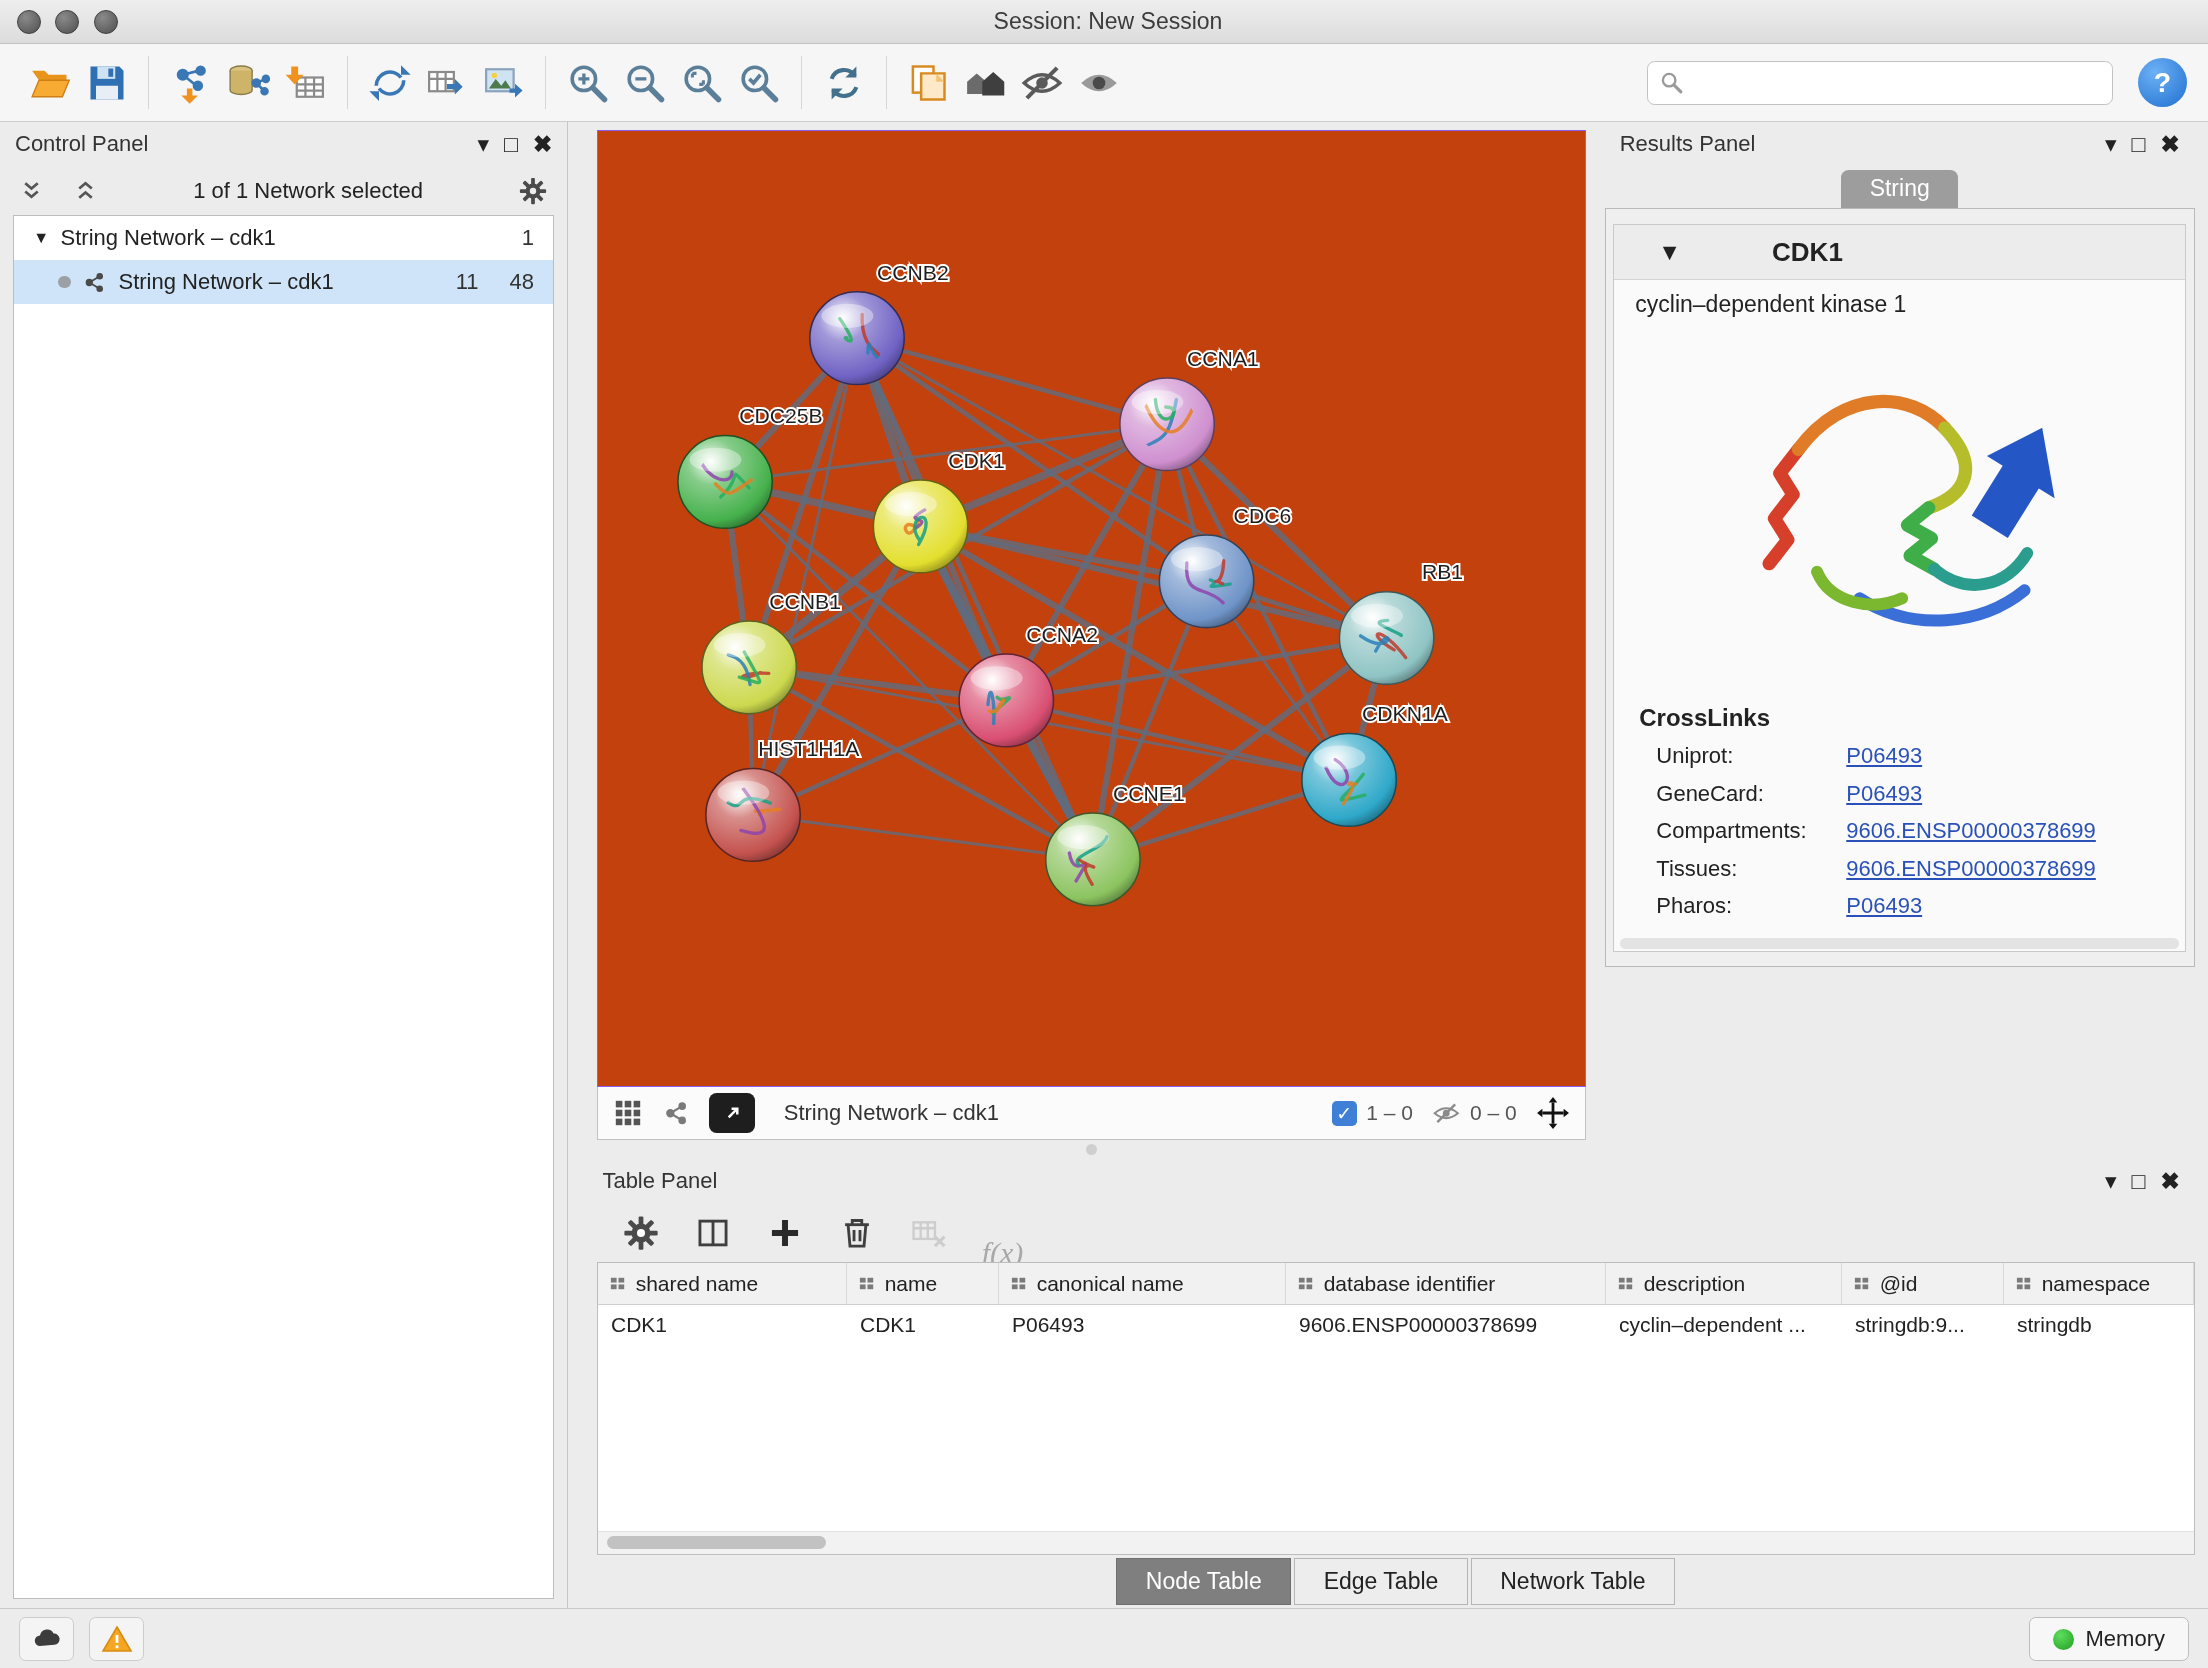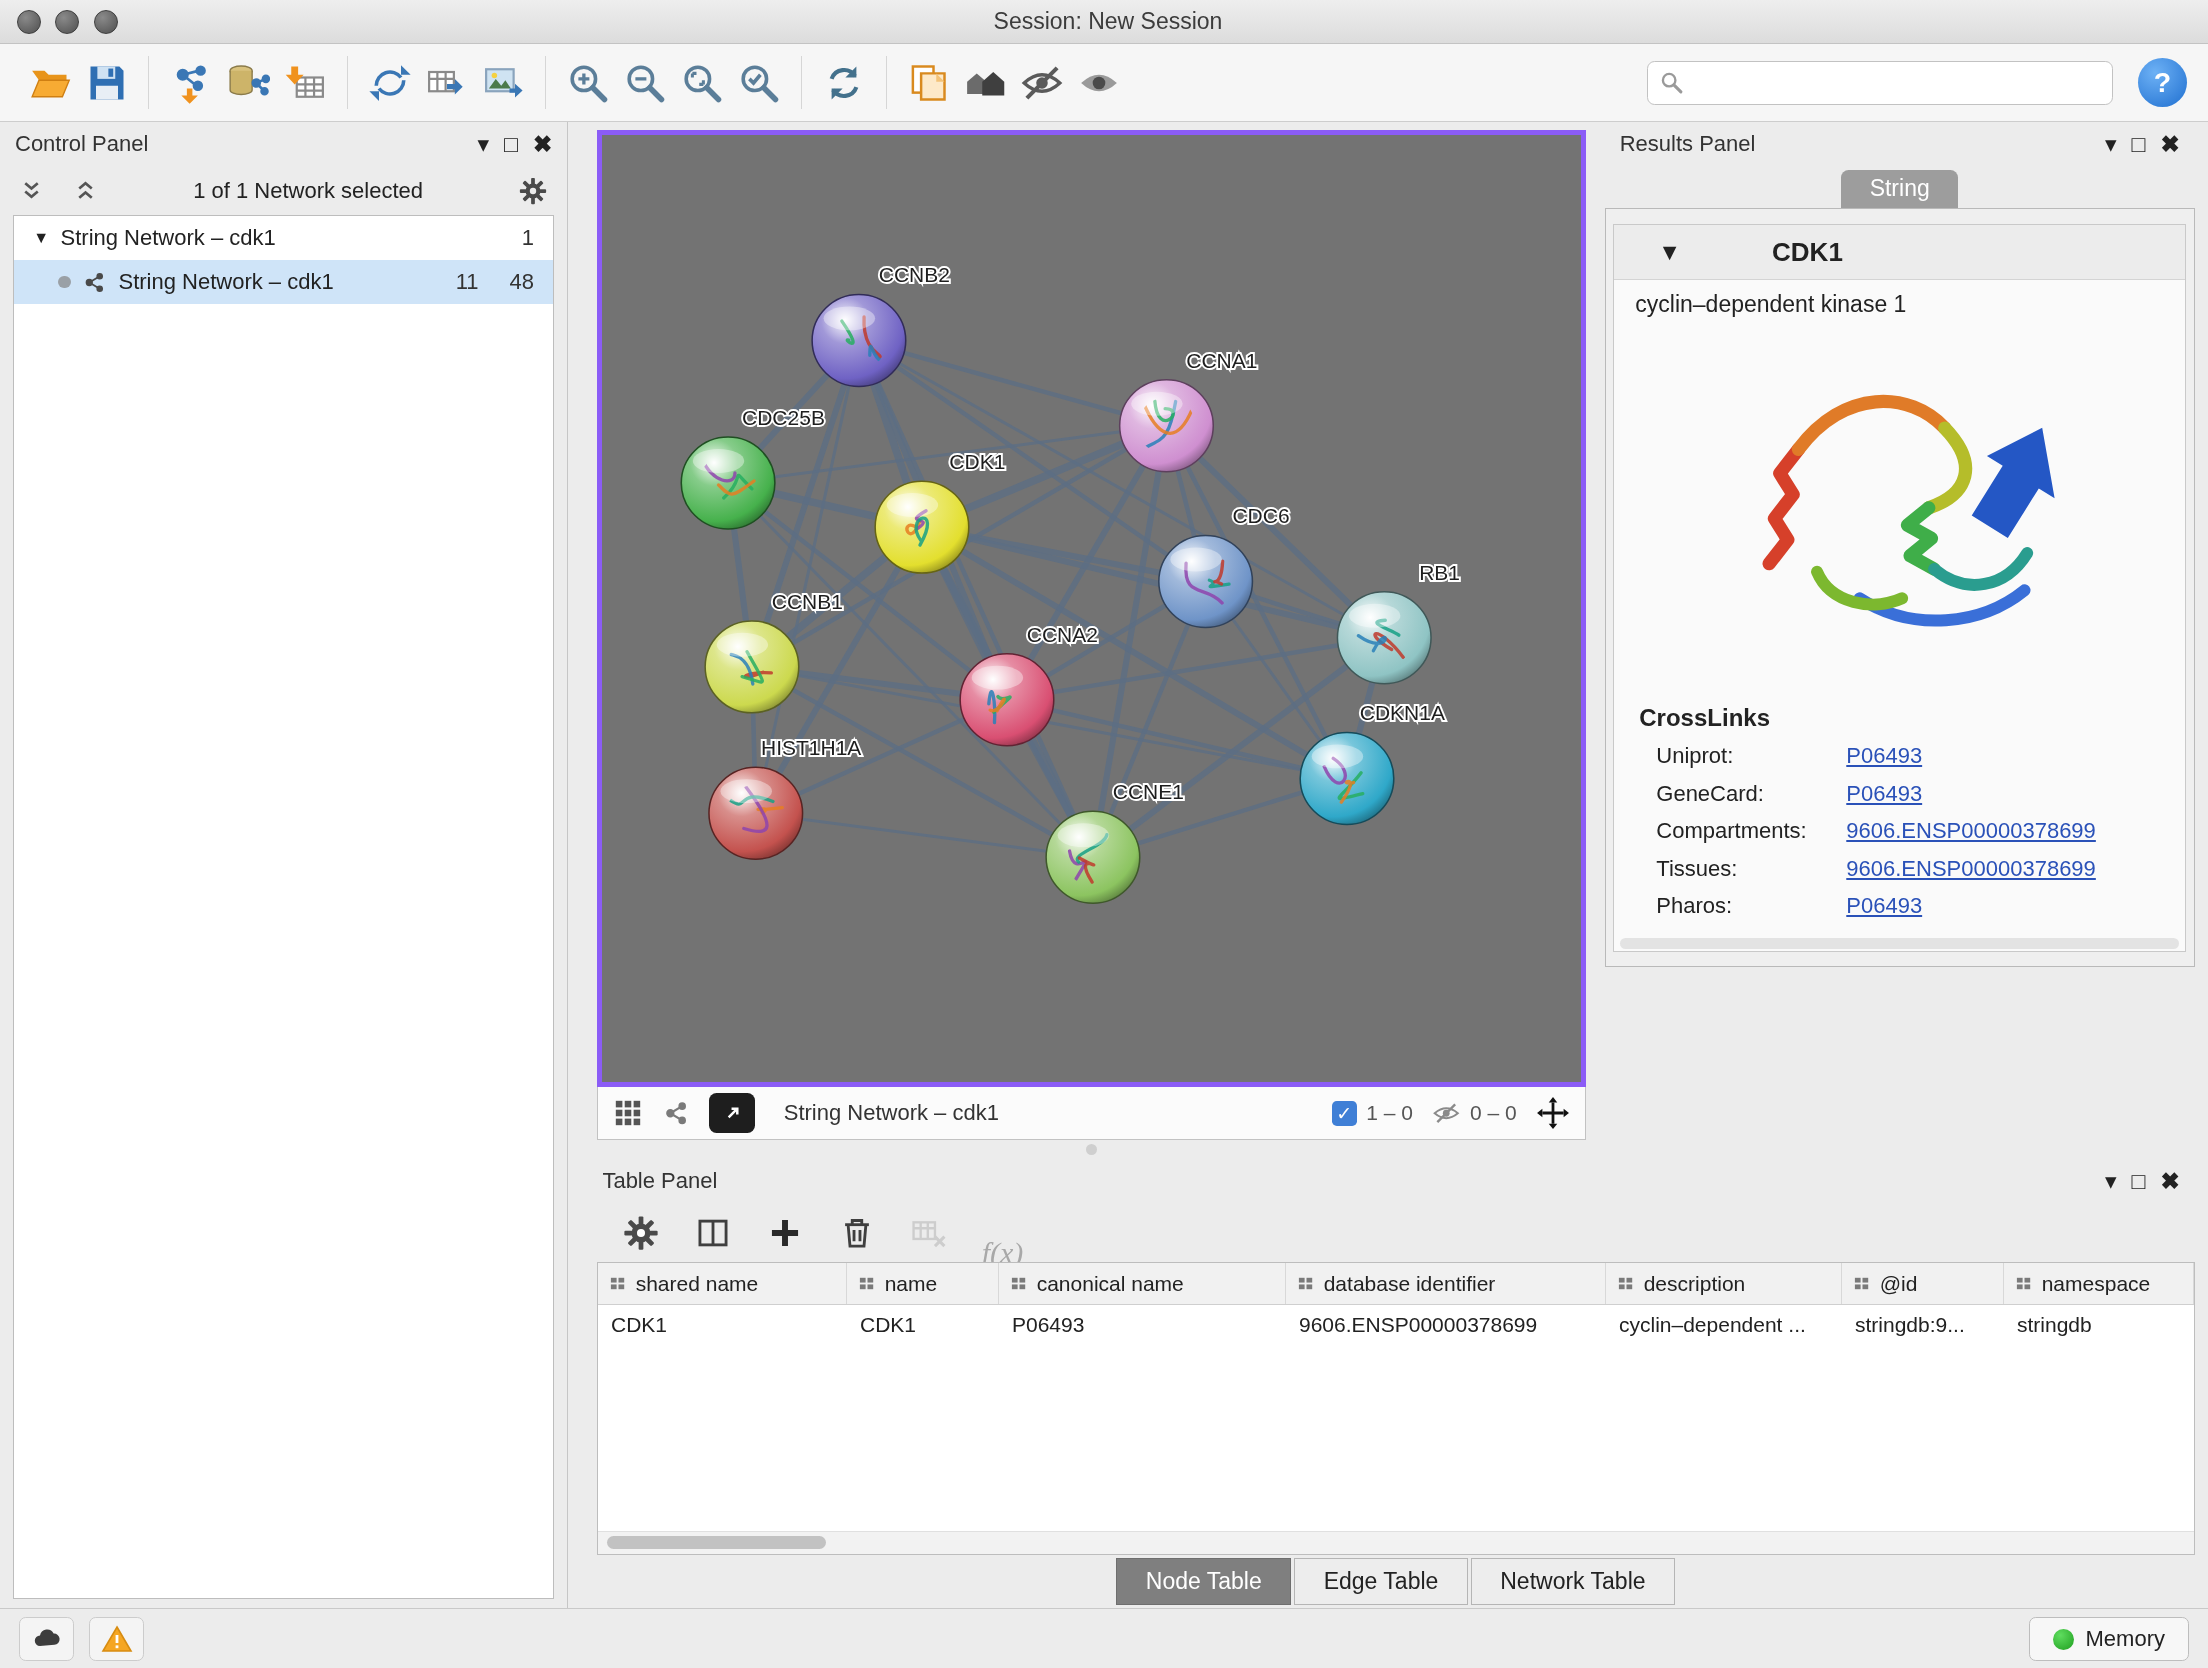--- a/index.html
+++ b/index.html
@@ -45,21 +45,21 @@
   .trow2 { height: 44px; display: flex; align-items: center; padding-left: 44px; gap: 11.4px; font-size: 22px; background: #cfe4f8; }
   .trow2 .dot { width: 12.4px; height: 12.4px; border-radius: 50%; background: #9aa0a6; }
   .trow2 .c1 { margin-left: auto; width: 53px; text-align: right; color: #333; }
   .trow2 .c2 { width: 63px; text-align: right; color: #333; padding-right: 19px; }
 
   
   .right { flex: 1; display: flex; flex-direction: column; border-left: 1px solid #c6c6c6; }
   .toprow { height: 1037px; display: flex; }
 
   .netview { flex: 1; display: flex; flex-direction: column; margin: 7.6px 13.3px 0 28.5px; }
-  .canvas { flex: 1; background: #737373; border: 5px solid #8b5cf6; position: relative; overflow: hidden; }
+  .canvas { flex: 1; background: #c2410c; border: 1px solid #8b5cf6; position: relative; overflow: hidden; }
   .canvas svg { position: absolute; inset: 0; width: 100%; height: 100%; }
   svg text { font-family: "Liberation Sans", sans-serif; }
   .netbar { height: 53px; background: #fbfbfb; border: 1px solid #c2c2c2; border-top: none;
             display: flex; align-items: center; padding: 0 15px; gap: 19px; }
   .netbar .title { font-size: 22px; color: #333; margin-left: 9.5px; }
   .darkbtn { width: 46px; height: 40px; background: #1e1e1e; border-radius: 7.6px; display: flex; align-items: center; justify-content: center; }
   .counter { display: flex; align-items: center; gap: 9.5px; color: #555; font-size: 21px; }
   .chk { width: 25px; height: 25px; background: #3f7fd6; border-radius: 4.8px; color: #fff; font-size: 19px;
          display: flex; align-items: center; justify-content: center; }
   .spacer { flex: 1; }

